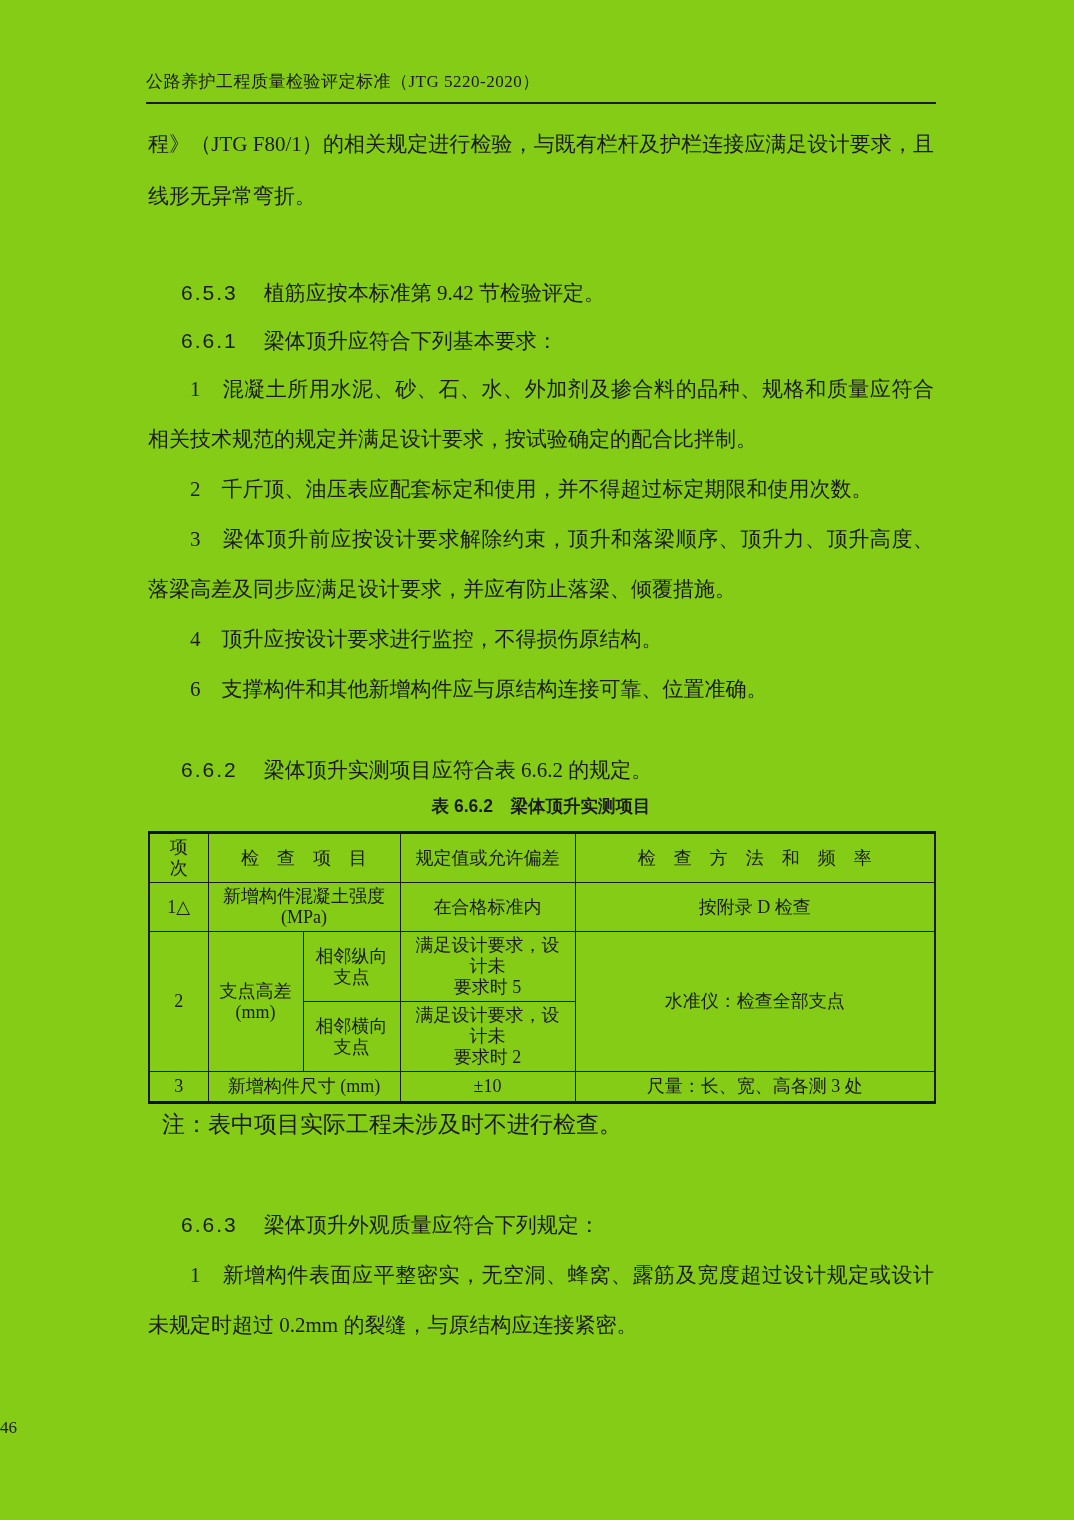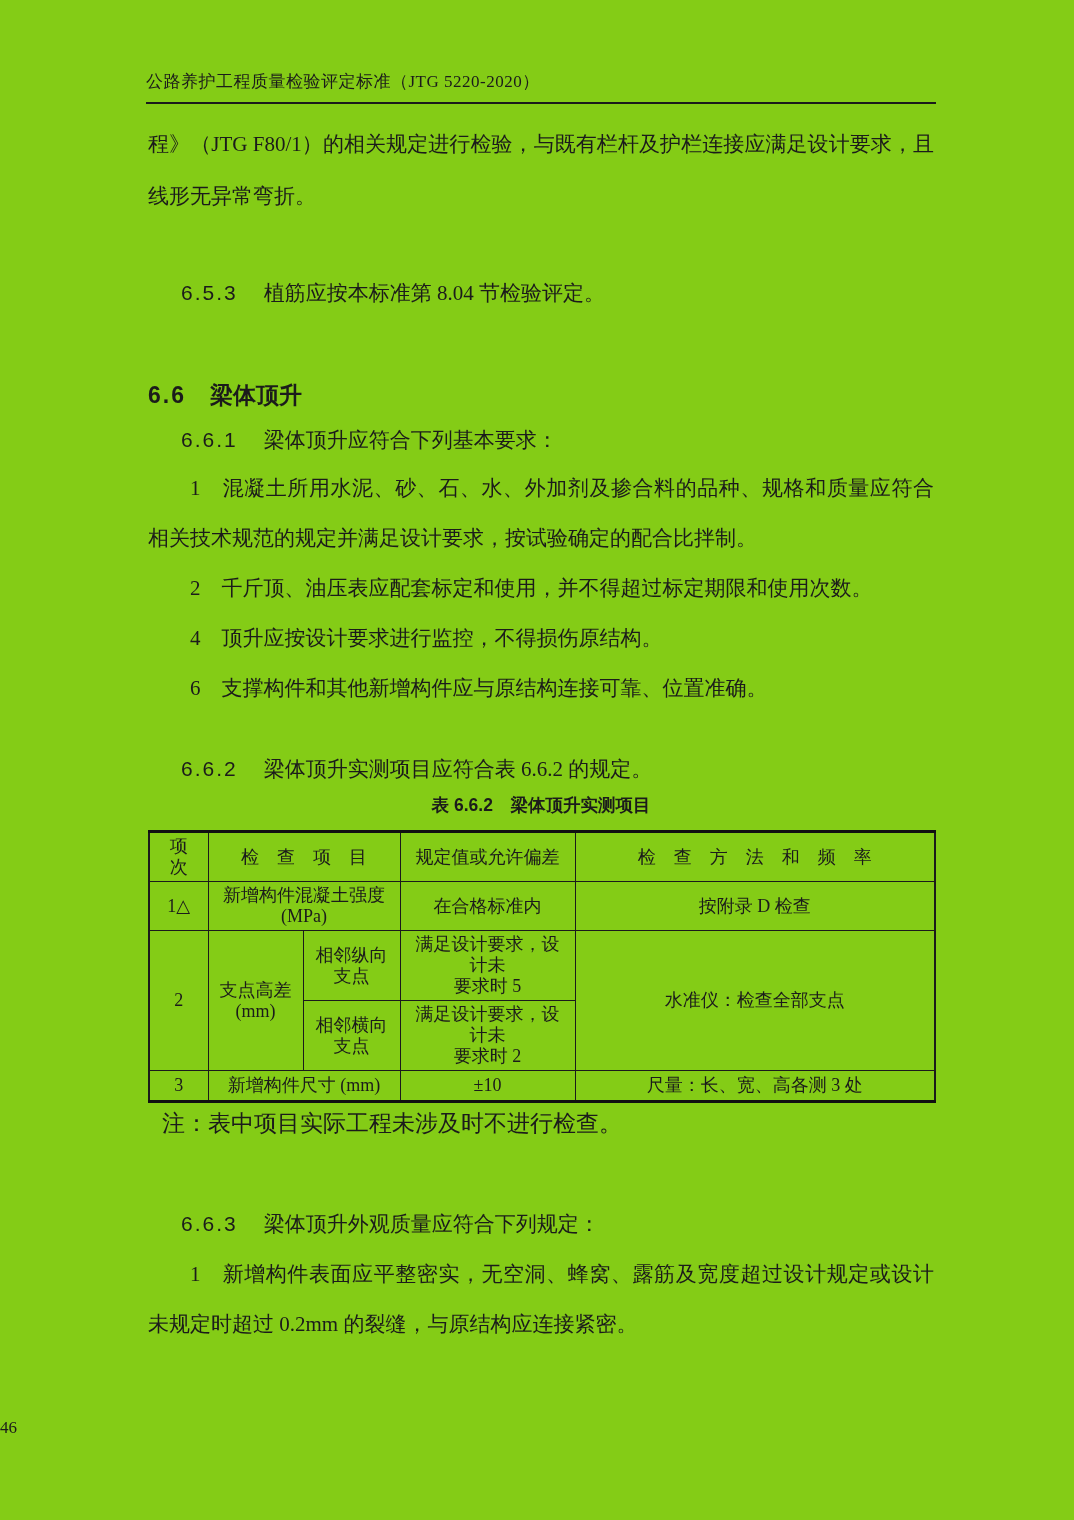--- a/index.html
+++ b/index.html
@@ -93,28 +93,28 @@
 <div class="page">
 
   <div class="header">
     <span>公路养护工程质量检验评定标准（JTG 5220-2020）</span>
   </div>
 
   <div class="content">
 
     <p class="doc-line p-intro">程》（JTG F80/1）的相关规定进行检验，与既有栏杆及护栏连接应满足设计要求，且线形无异常弯折。</p>
 
-    <p class="doc-line clause clause-653"><span class="num">6.5.3</span><span>植筋应按本标准第 8.04 节检验评定。</span></p>
+    <p class="doc-line clause clause-653"><span class="num">6.5.3</span><span>植筋应按本标准第 9.42 节检验评定。</span></p>
 
-    <p class="sec-heading"><span class="num">6.6</span><span>梁体顶升</span></p>
 
     <p class="doc-line clause clause-661"><span class="num">6.6.1</span><span>梁体顶升应符合下列基本要求：</span></p>
 
     <p class="doc-line item">1　混凝土所用水泥、砂、石、水、外加剂及掺合料的品种、规格和质量应符合相关技术规范的规定并满足设计要求，按试验确定的配合比拌制。</p>
     <p class="doc-line item">2　千斤顶、油压表应配套标定和使用，并不得超过标定期限和使用次数。</p>
+    <p class="doc-line item">3　梁体顶升前应按设计要求解除约束，顶升和落梁顺序、顶升力、顶升高度、落梁高差及同步应满足设计要求，并应有防止落梁、倾覆措施。</p>
     <p class="doc-line item">4　顶升应按设计要求进行监控，不得损伤原结构。</p>
     <p class="doc-line item">6　支撑构件和其他新增构件应与原结构连接可靠、位置准确。</p>
 
     <p class="doc-line clause clause-662"><span class="num">6.6.2</span><span>梁体顶升实测项目应符合表 6.6.2 的规定。</span></p>
 
     <p class="tbl-caption">表 6.6.2　梁体顶升实测项目</p>
 
     <table class="spec">
       <colgroup>
         <col style="width:59px">

